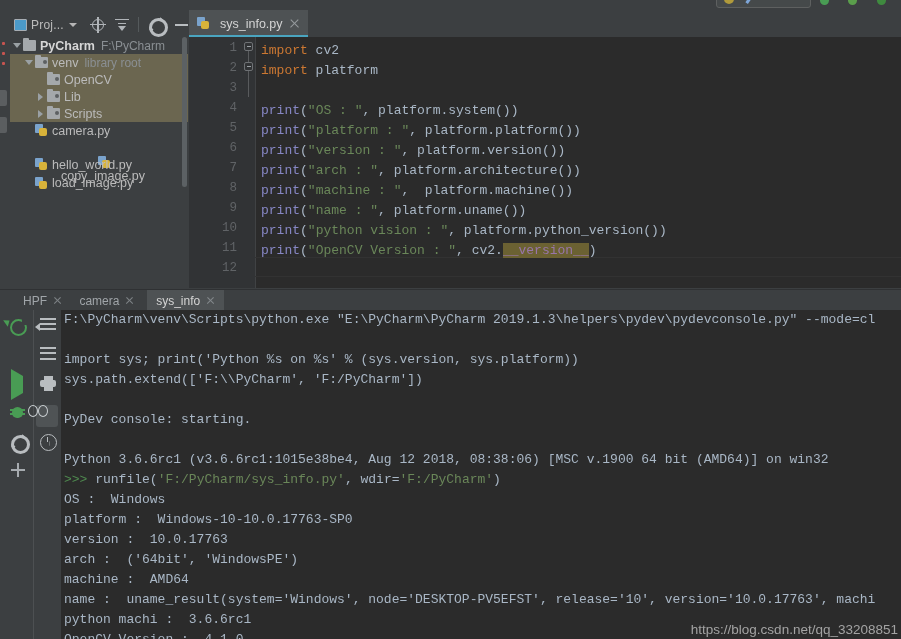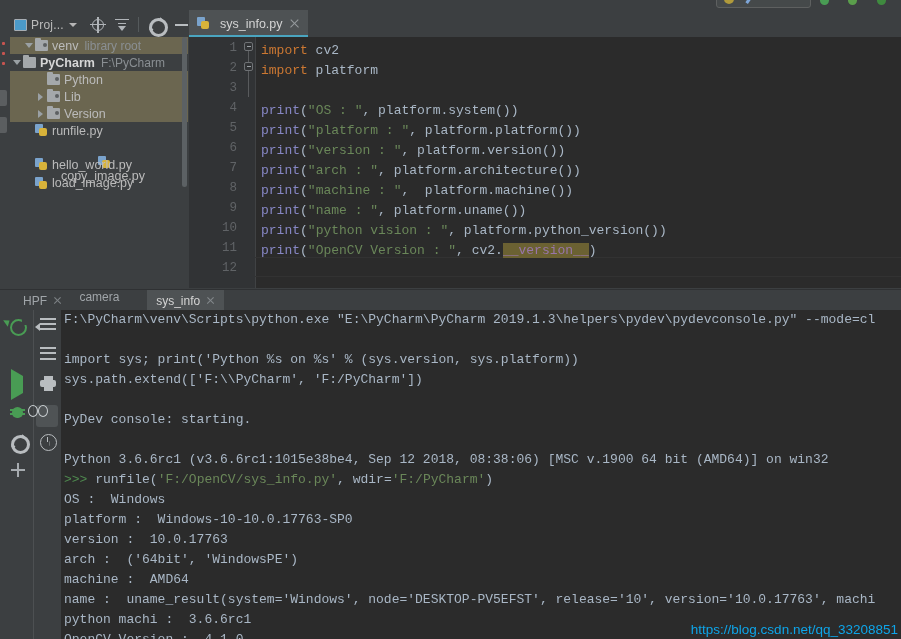--- a/index.html
+++ b/index.html
@@ -340,21 +340,21 @@
   .cline {
     position: absolute; left: 3px; white-space: pre;
     font-family: "Liberation Mono", monospace; font-size: 13px; color: #a9b7c6;
   }
   .c-gray { color: #a9b7c6; }
   .c-green { color: #6a8759; }
   .c-prompt { color: #4f8a4f; }
 
   .watermark {
     position: absolute; right: 3px; bottom: 2px;
-    font-family: "Liberation Sans", sans-serif; font-size: 13.5px; color: #0ea5e9;
+    font-family: "Liberation Sans", sans-serif; font-size: 13.5px; color: #a3a3a3;
   }
 
   
   .far-left {
     position: absolute; left: 0; top: 12px; width: 10px; height: 277px; background: #3c3f41;
   }
   .fl-mark { position: absolute; left: 2px; width: 3px; height: 3px; background: #c75450; border-radius: 1px; }
   .fl-tab { position: absolute; left: 0; width: 7px; height: 16px; background: #5b5e60; border-radius: 0 2px 2px 0; }
 </style>
 </head>
@@ -396,59 +396,59 @@
         <span class="coll-l2"></span>
         <span class="coll-arrow"></span>
     </div>
     <div class="sep-v"></div>
     <div class="hdr-ico"><span class="gear"></span></div>
     <div class="minus-ico"></div>
   </div>
 
   <div class="proj-tree">
     <div id="tree-rows">
+        <div class="tree-row" style="padding-left: 2px;">
+          <span class="tw">
+            <span class="tw-dn"></span>
+          </span>
+          <span class="folder"></span>
+          <span class="t-name bold">PyCharm</span>
+          <span class="t-sub">F:\PyCharm</span>
+        </div>
         <div class="tree-row sel" style="padding-left: 14px;">
           <span class="tw">
             <span class="tw-dn"></span>
           </span>
           <span class="folder lib"></span>
           <span class="t-name">venv</span>
           <span class="t-sub">library root</span>
         </div>
-        <div class="tree-row" style="padding-left: 2px;">
-          <span class="tw">
-            <span class="tw-dn"></span>
-          </span>
-          <span class="folder"></span>
-          <span class="t-name bold">PyCharm</span>
-          <span class="t-sub">F:\PyCharm</span>
-        </div>
         <div class="tree-row sel" style="padding-left: 26px;">
           <span class="tw"></span>
           <span class="folder lib"></span>
-          <span class="t-name">Python</span>
+          <span class="t-name">OpenCV</span>
         </div>
         <div class="tree-row sel" style="padding-left: 26px;">
           <span class="tw">
             <span class="tw-rt"></span>
           </span>
           <span class="folder lib"></span>
           <span class="t-name">Lib</span>
         </div>
         <div class="tree-row sel" style="padding-left: 26px;">
           <span class="tw">
             <span class="tw-rt"></span>
           </span>
           <span class="folder lib"></span>
-          <span class="t-name">Version</span>
+          <span class="t-name">Scripts</span>
         </div>
         <div class="tree-row" style="padding-left: 14px;">
           <span class="tw"></span>
           <span class="pyfile"></span>
-          <span class="t-name">runfile.py</span>
+          <span class="t-name">camera.py</span>
         </div>
         <div class="tree-row" style="padding-left: 14px; flex-direction: column;">
           <span class="tw"></span>
           <span class="pyfile"></span>
           <span class="t-name">copy_image.py</span>
         </div>
         <div class="tree-row" style="padding-left: 14px;">
           <span class="tw"></span>
           <span class="pyfile"></span>
           <span class="t-name">hello_world.py</span>
@@ -495,21 +495,21 @@
     <div class="caret-line" style="top:220px"></div>
     <div class="code" id="code-lines"><div class="cl" style="top: 4px;"><span class="kw">import</span><span class="mod"> cv2</span></div><div class="cl" style="top: 24px;"><span class="kw">import</span><span class="mod"> platform</span></div><div class="cl" style="top: 44px;"></div><div class="cl" style="top: 64px;"><span class="fn">print</span><span class="pun">(</span><span class="str">"OS : "</span><span class="pun">, platform.system())</span></div><div class="cl" style="top: 84px;"><span class="fn">print</span><span class="pun">(</span><span class="str">"platform : "</span><span class="pun">, platform.platform())</span></div><div class="cl" style="top: 104px;"><span class="fn">print</span><span class="pun">(</span><span class="str">"version : "</span><span class="pun">, platform.version())</span></div><div class="cl" style="top: 124px;"><span class="fn">print</span><span class="pun">(</span><span class="str">"arch : "</span><span class="pun">, platform.architecture())</span></div><div class="cl" style="top: 144px;"><span class="fn">print</span><span class="pun">(</span><span class="str">"machine : "</span><span class="pun">,  platform.machine())</span></div><div class="cl" style="top: 164px;"><span class="fn">print</span><span class="pun">(</span><span class="str">"name : "</span><span class="pun">, platform.uname())</span></div><div class="cl" style="top: 184px;"><span class="fn">print</span><span class="pun">(</span><span class="str">"python vision : "</span><span class="pun">, platform.python_version())</span></div><div class="cl" style="top: 204px;"><span class="fn">print</span><span class="pun">(</span><span class="str">"OpenCV Version : "</span><span class="pun">, cv2.</span><span class="hl">__version__</span><span class="pun">)</span></div><div class="cl" style="top: 224px;"></div></div>
   </div>
 
   <div class="console-tabs">
     <div id="ctabs">
         <div class="ctab" style="left: 14px;">
           <span>HPF</span>
           <span class="cx"></span>
         </div>
-        <div class="ctab" style="left: 70.4px; flex-direction: column;">
+        <div class="ctab" style="left: 70.4px;">
           <span>camera</span>
           <span class="cx"></span>
         </div>
         <div class="ctab active" style="left: 147.2px;">
           <span>sys_info</span>
           <span class="cx"></span>
         </div>
       </div>
   </div>
 
@@ -532,22 +532,22 @@
 
   <div class="console">
     <div id="console-lines">
         <div class="cline" style="top: 2px;"><span class="c-gray">F:\PyCharm\venv\Scripts\python.exe "E:\PyCharm\PyCharm 2019.1.3\helpers\pydev\pydevconsole.py" --mode=cl</span></div>
         <div class="cline" style="top: 22px;"></div>
         <div class="cline" style="top: 42px;"><span class="c-gray">import sys; print('Python %s on %s' % (sys.version, sys.platform))</span></div>
         <div class="cline" style="top: 62px; font-family: Liberation Mono, monospace;"><span class="c-gray">sys.path.extend(['F:\\PyCharm', 'F:/PyCharm'])</span></div>
         <div class="cline" style="top: 82px;"></div>
         <div class="cline" style="top: 102px;"><span class="c-gray">PyDev console: starting.</span></div>
         <div class="cline" style="top: 122px;"></div>
-        <div class="cline" style="top: 142px;"><span class="c-gray">Python 3.6.6rc1 (v3.6.6rc1:1015e38be4, Sep 12 2018, 08:38:06) [MSC v.1900 64 bit (AMD64)] on win32</span></div>
-        <div class="cline" style="top: 162px;"><span class="c-prompt">&gt;&gt;&gt; </span><span class="c-gray">runfile(</span><span class="c-green">'F:/OpenCV/sys_info.py'</span><span class="c-gray">, wdir=</span><span class="c-green">'F:/PyCharm'</span><span class="c-gray">)</span></div>
+        <div class="cline" style="top: 142px;"><span class="c-gray">Python 3.6.6rc1 (v3.6.6rc1:1015e38be4, Aug 12 2018, 08:38:06) [MSC v.1900 64 bit (AMD64)] on win32</span></div>
+        <div class="cline" style="top: 162px;"><span class="c-prompt">&gt;&gt;&gt; </span><span class="c-gray">runfile(</span><span class="c-green">'F:/PyCharm/sys_info.py'</span><span class="c-gray">, wdir=</span><span class="c-green">'F:/PyCharm'</span><span class="c-gray">)</span></div>
         <div class="cline" style="top: 182px;"><span class="c-gray">OS :  Windows</span></div>
         <div class="cline" style="top: 202px;"><span class="c-gray">platform :  Windows-10-10.0.17763-SP0</span></div>
         <div class="cline" style="top: 222px;"><span class="c-gray">version :  10.0.17763</span></div>
         <div class="cline" style="top: 242px;"><span class="c-gray">arch :  ('64bit', 'WindowsPE')</span></div>
         <div class="cline" style="top: 262px;"><span class="c-gray">machine :  AMD64</span></div>
         <div class="cline" style="top: 282px;"><span class="c-gray">name :  uname_result(system='Windows', node='DESKTOP-PV5EFST', release='10', version='10.0.17763', machi</span></div>
         <div class="cline" style="top: 302px;"><span class="c-gray">python machi :  3.6.6rc1</span></div>
         <div class="cline" style="top: 322px;"><span class="c-gray">OpenCV Version :  4.1.0</span></div>
       </div>
     <div class="watermark">https://blog.csdn.net/qq_33208851</div>

